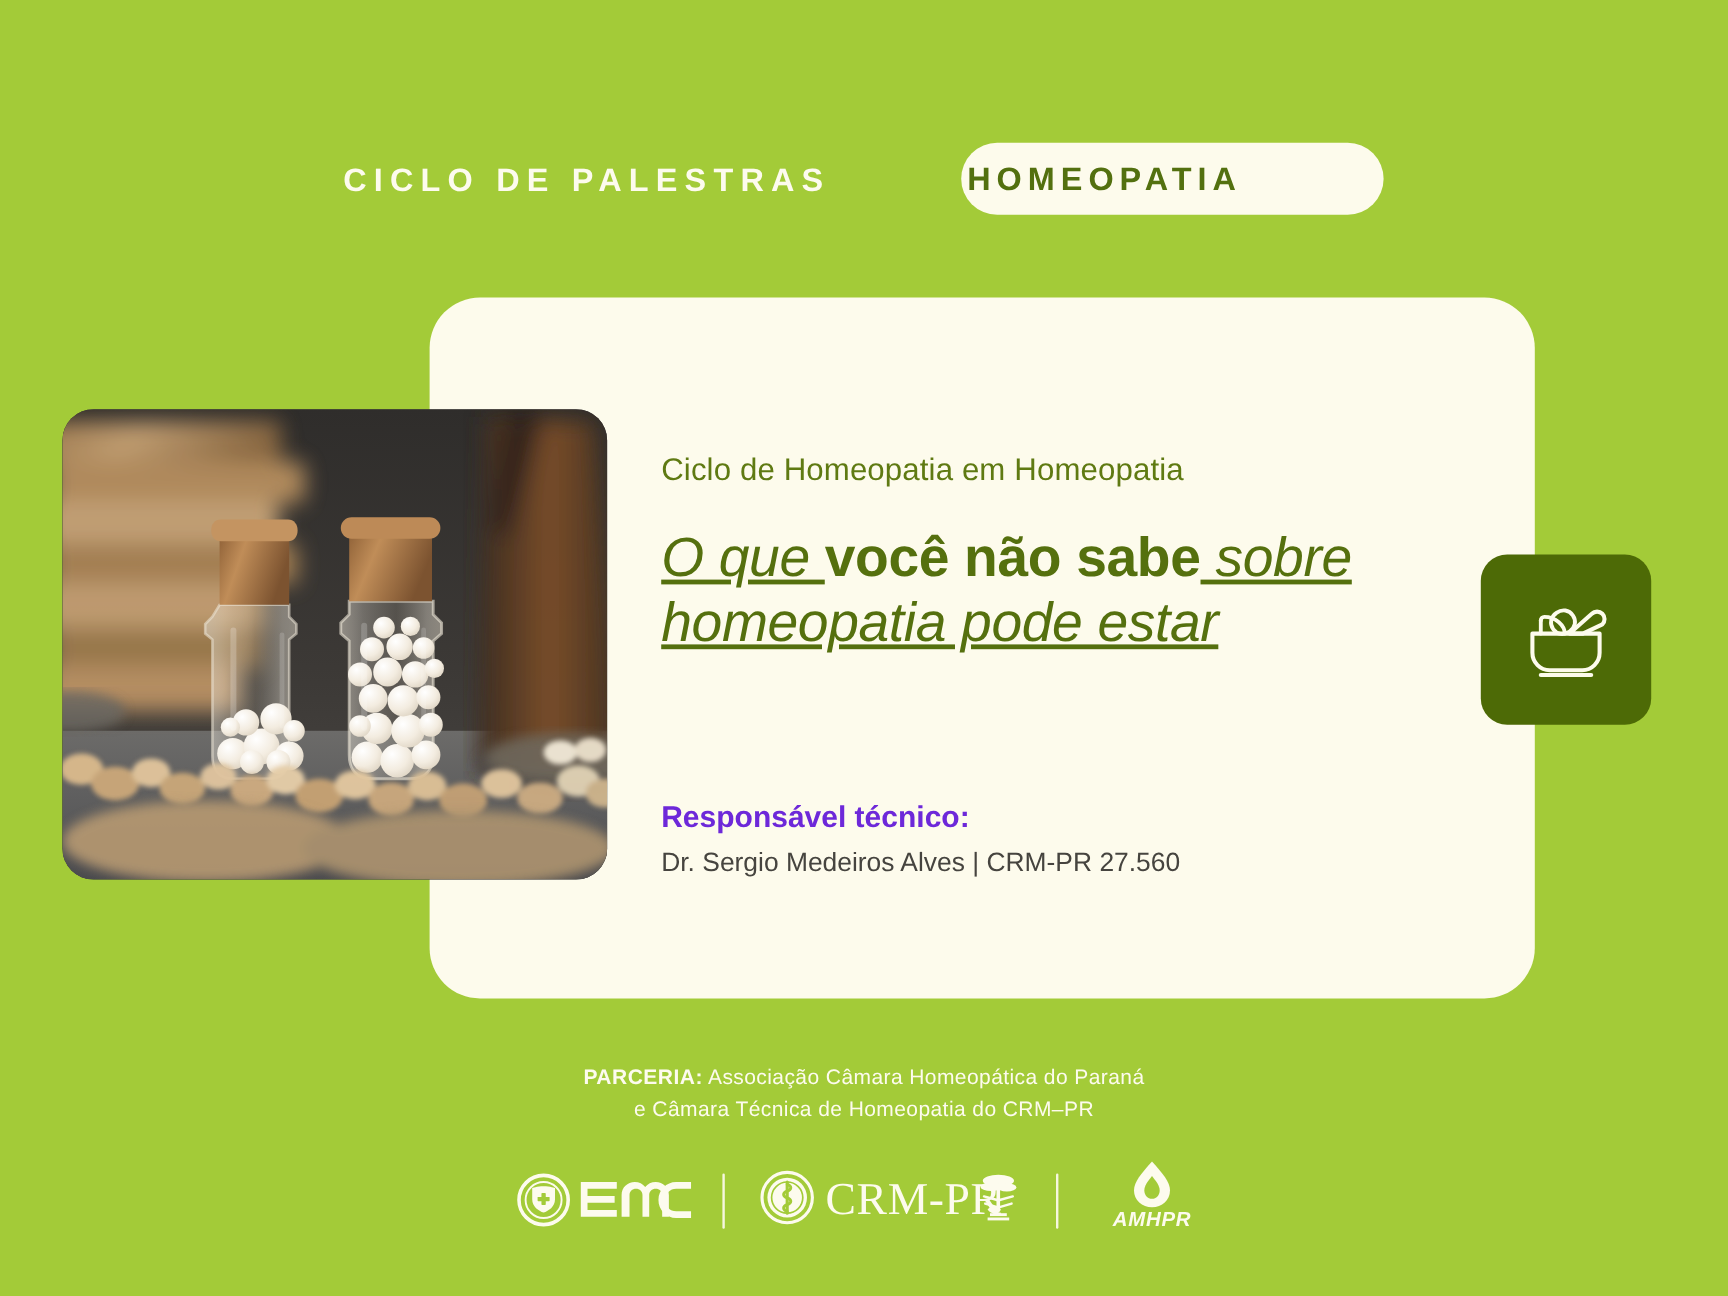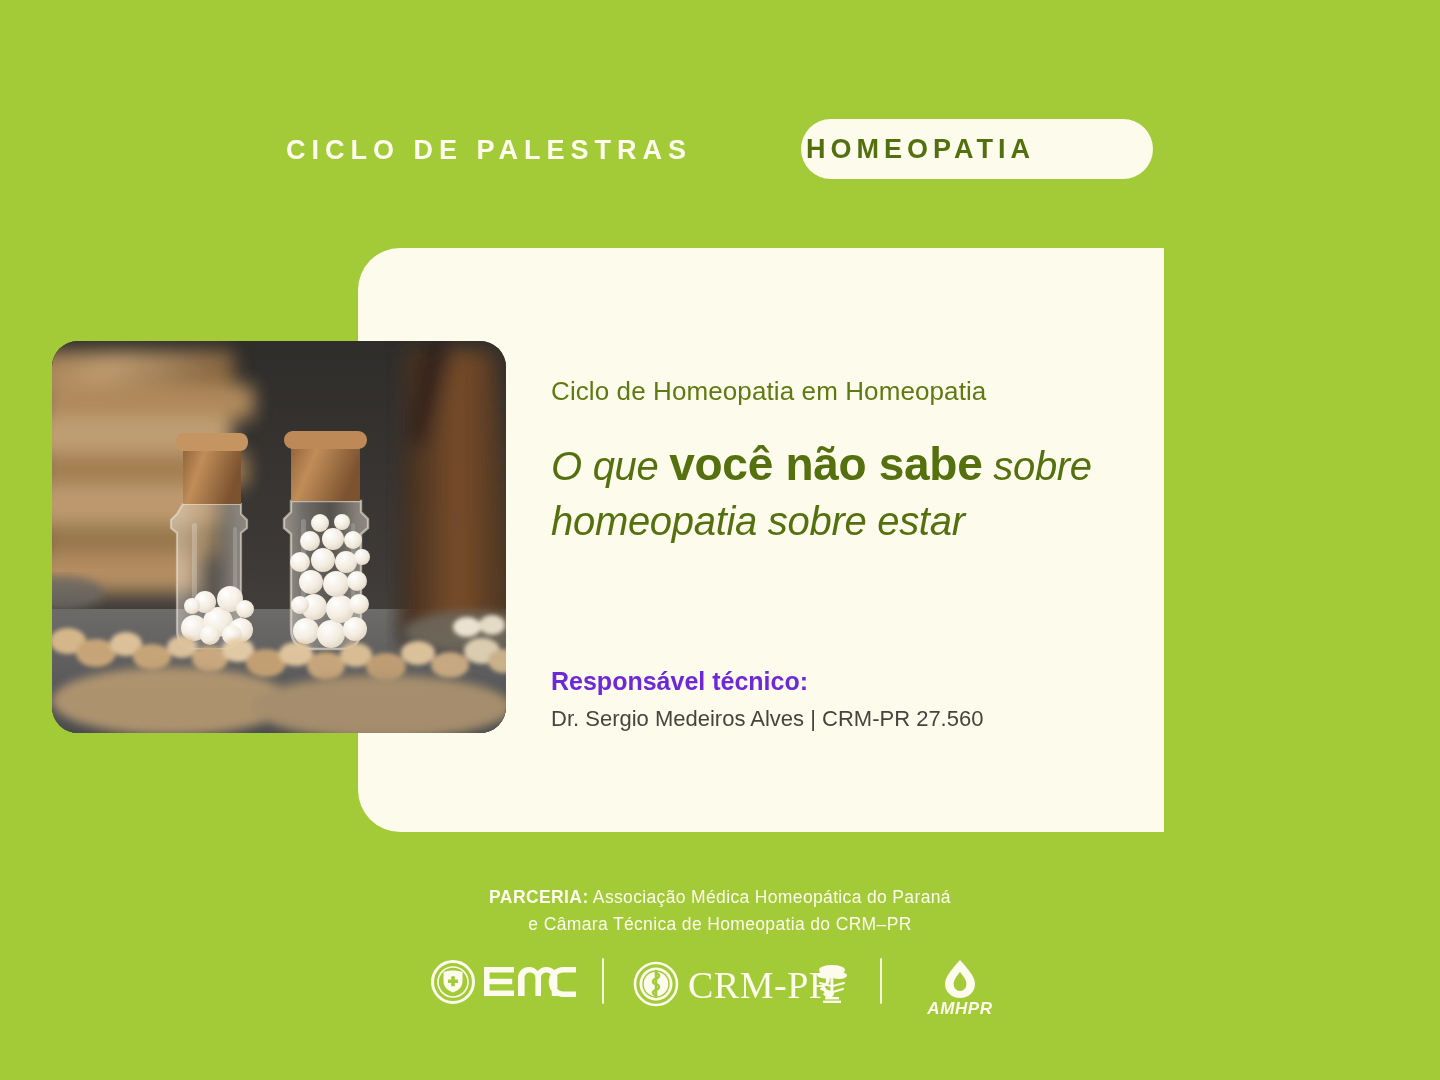--- a/index.html
+++ b/index.html
@@ -11,21 +11,21 @@
     width: 1440px;
     height: 1080px;
     overflow: hidden;
     font-family: "Liberation Sans", sans-serif;
     background: #A3CB38;
     -webkit-font-smoothing: antialiased;
   }
 
   #poster {
     position: relative;
-    width: 1164px;
+    width: 1440px;
     height: 1080px;
     background: #A3CB38;
     overflow: hidden;
   }
 
   
   .header-eyebrow {
     position: absolute;
     left: 286px;
     top: 133px;
@@ -100,21 +100,21 @@
   }
   .headline {
     margin: 0;
     font-size: 44px;
     line-height: 53px;
     color: #55700E;
     font-weight: 400;
     letter-spacing: -0.3px;
     font-family: "DejaVu Sans", sans-serif;
   }
-  .headline .it { font-style: italic; font-family: "Liberation Sans", sans-serif; font-size: 40px; }
+  .headline .it { font-style: italic; font-family: "Liberation Sans", sans-serif; font-size: 46px; text-decoration: underline; }
   .headline .bd { font-weight: 700; font-family: "Liberation Sans", sans-serif; font-size: 46px; font-style: normal; }
 
   .credits {
     position: absolute;
     left: 551px;
     top: 648px;
     width: 660px;
   }
   .credits-title {
     font-size: 25px;
@@ -161,21 +161,21 @@
   }
   .partnership b { font-weight: 700; letter-spacing: 0.4px; }
 
   .logobar {
     position: absolute;
     left: 0;
     top: 958px;
     width: 1440px;
     height: 66px;
     display: flex;
-    align-items: flex-start;
+    align-items: flex-end;
     justify-content: center;
     gap: 0px;
   }
   .logo-slot { display: flex; align-items: center; justify-content: center; }
   .divider {
     width: 2px;
     height: 46px;
     background: #FDFBEE;
     opacity: 0.92;
     margin: 0 26px;
@@ -349,21 +349,21 @@
         <ellipse cx="120" cy="360" rx="120" ry="34" fill="#b79a72"></ellipse>
         <ellipse cx="330" cy="366" rx="130" ry="32" fill="#ae9470"></ellipse>
       </g>
     </svg>
   </div>
 
   <div class="copy">
     <p class="kicker">Ciclo de Homeopatia em Homeopatia</p>
     <h1 class="headline">
       <span class="it">O que </span><span class="bd">você não sabe</span><span class="it"> sobre</span><br>
-      <span class="it">homeopatia sobre estar</span><br>
+      <span class="it">homeopatia pode estar</span><br>
     </h1>
   </div>
 
   <div class="credits">
     <p class="credits-title">Responsável técnico:</p>
     <p class="credits-name">Dr. Sergio Medeiros Alves | CRM-PR 27.560</p>
   </div>
 
   <div class="icon-tile">
     <svg width="74" height="74" viewBox="0 0 74 74" fill="none">
@@ -375,21 +375,21 @@
 
       <path d="M34.5 13 c6 0 10 4 10 9.5 c0 5.5 -4 9.5 -10 9.5 c-6 0 -10 -4 -10 -9.5 c0 -5.5 4 -9.5 10 -9.5 Z" transform="rotate(-35 34.5 22.5)" stroke="#FDFBEC" stroke-width="3.2" fill="none"></path>
 
       <path d="M16 21 c0 -1.6 1.3 -3 3 -3 c9.5 0 17 7.5 17 14 v0" stroke="#FDFBEC" stroke-width="3.2" stroke-linecap="round" fill="none"></path>
       <path d="M16 21 v11" stroke="#FDFBEC" stroke-width="3.2" stroke-linecap="round"></path>
     </svg>
   </div>
 
   <div class="partnership">
     <div>
-      <b>PARCERIA:</b><span> Associação Médica Homeopática do Paraná</span>
+      <b>PARCERIA:</b><span> Associação Câmara Homeopática do Paraná</span>
     </div>
     <div>e Câmara Técnica de Homeopatia do CRM–PR</div>
   </div>
 
   <div class="logobar">
 
     <div class="logo-slot">
       <svg width="148" height="48" viewBox="0 0 148 48">
         <circle cx="25" cy="24" r="20.5" fill="none" stroke="#FDFBEE" stroke-width="3"></circle>
         <circle cx="25" cy="24" r="15" fill="none" stroke="#FDFBEE" stroke-width="1.6"></circle>

